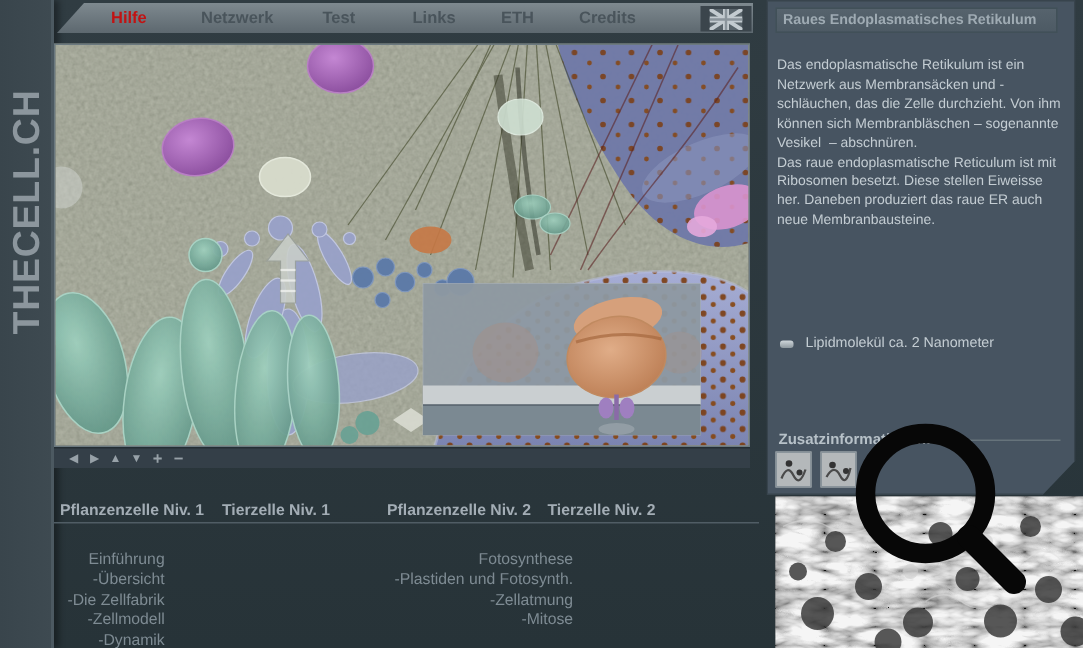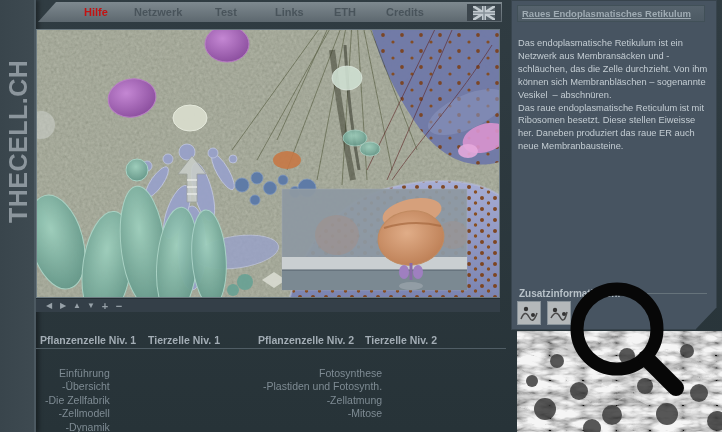--- a/index.html
+++ b/index.html
@@ -55,21 +55,21 @@
   .info-panel {
     position:absolute; left:511px; top:0; width:206px; height:330px;
     background:#475461;
     clip-path:polygon(0 0,100% 0,100% 307px,184px 330px,0 330px);
     box-shadow:inset 0 0 0 1px #38444d;
   }
   .panel-title {
     position:absolute; left:6px; top:5px; width:188px; box-sizing:border-box;
     background:linear-gradient(#56636d,#4d5a64); border:1px solid #415058;
     color:#9fabb3; font-size:9.5px; font-weight:bold; padding:2px 4px;
-    white-space:nowrap; overflow:hidden;text-decoration:underline;
+    white-space:nowrap; overflow:hidden;
   }
   .panel-body {
     position:absolute; left:7px; top:37px; width:198px;
     color:#c4cdd3; font-size:9.3px; line-height:12.9px; white-space:pre; overflow:hidden;
   }
   .legend { position:absolute; left:8px; top:223px; }
   .legend-row { display:flex; align-items:center; margin-bottom:2px; color:#c4cdd3; font-size:9.5px; }
   .legend-row .ltxt { margin-left:8px; }
   .nucleus-icon {
     width:10px; height:10px; border-radius:50%;
@@ -103,21 +103,21 @@
   .magnifier { position:absolute; left:558px; top:272px; z-index:20; pointer-events:none; }
 </style>
 </head>
 <body>
 
 <div class="sidebar">
   <div class="vtitle">THECELL.CH</div>
 </div>
 
 <div class="nav">
-  <div class="nav-item active" style="left:46px">Hilfe</div>
+  <div class="nav-item active" style="left:36px">Hilfe</div>
   <div class="nav-item" style="left:96px">Netzwerk</div>
   <div class="nav-item" style="left:177px">Test</div>
   <div class="nav-item" style="left:237px">Links</div>
   <div class="nav-item" style="left:296px">ETH</div>
   <div class="nav-item" style="left:348px">Credits</div>
   <div class="flag-seg">
     <svg width="22" height="14">
       <rect width="22" height="14" fill="#59646b"></rect>
       <path d="M0,0 L22,14 M22,0 L0,14" stroke="#c3cbd0" stroke-width="2.6"></path>
       <path d="M11,0 V14 M0,7 H22" stroke="#c3cbd0" stroke-width="4"></path>
@@ -281,20 +281,24 @@
 Netzwerk aus Membransäcken und -
 schläuchen, das die Zelle durchzieht. Von ihm
 können sich Membranbläschen – sogenannte
 Vesikel  – abschnüren.
 Das raue endoplasmatische Reticulum ist mit
 Ribosomen besetzt. Diese stellen Eiweisse
 her. Daneben produziert das raue ER auch
 neue Membranbausteine.</div>
 
   <div class="legend">
+    <div class="legend-row">
+      <span class="lipid-icon"></span>
+      <span class="ltxt">Lipidmolekül ca. 2 Nanometer</span>
+    </div>
   </div>
 
   <div class="extras">
     <span class="extras-title">Zusatzinformationen:</span>
     <span class="extras-line"></span>
   </div>
 
   <div class="thumbs">
     <div class="thumb">
       <svg width="22" height="22">

